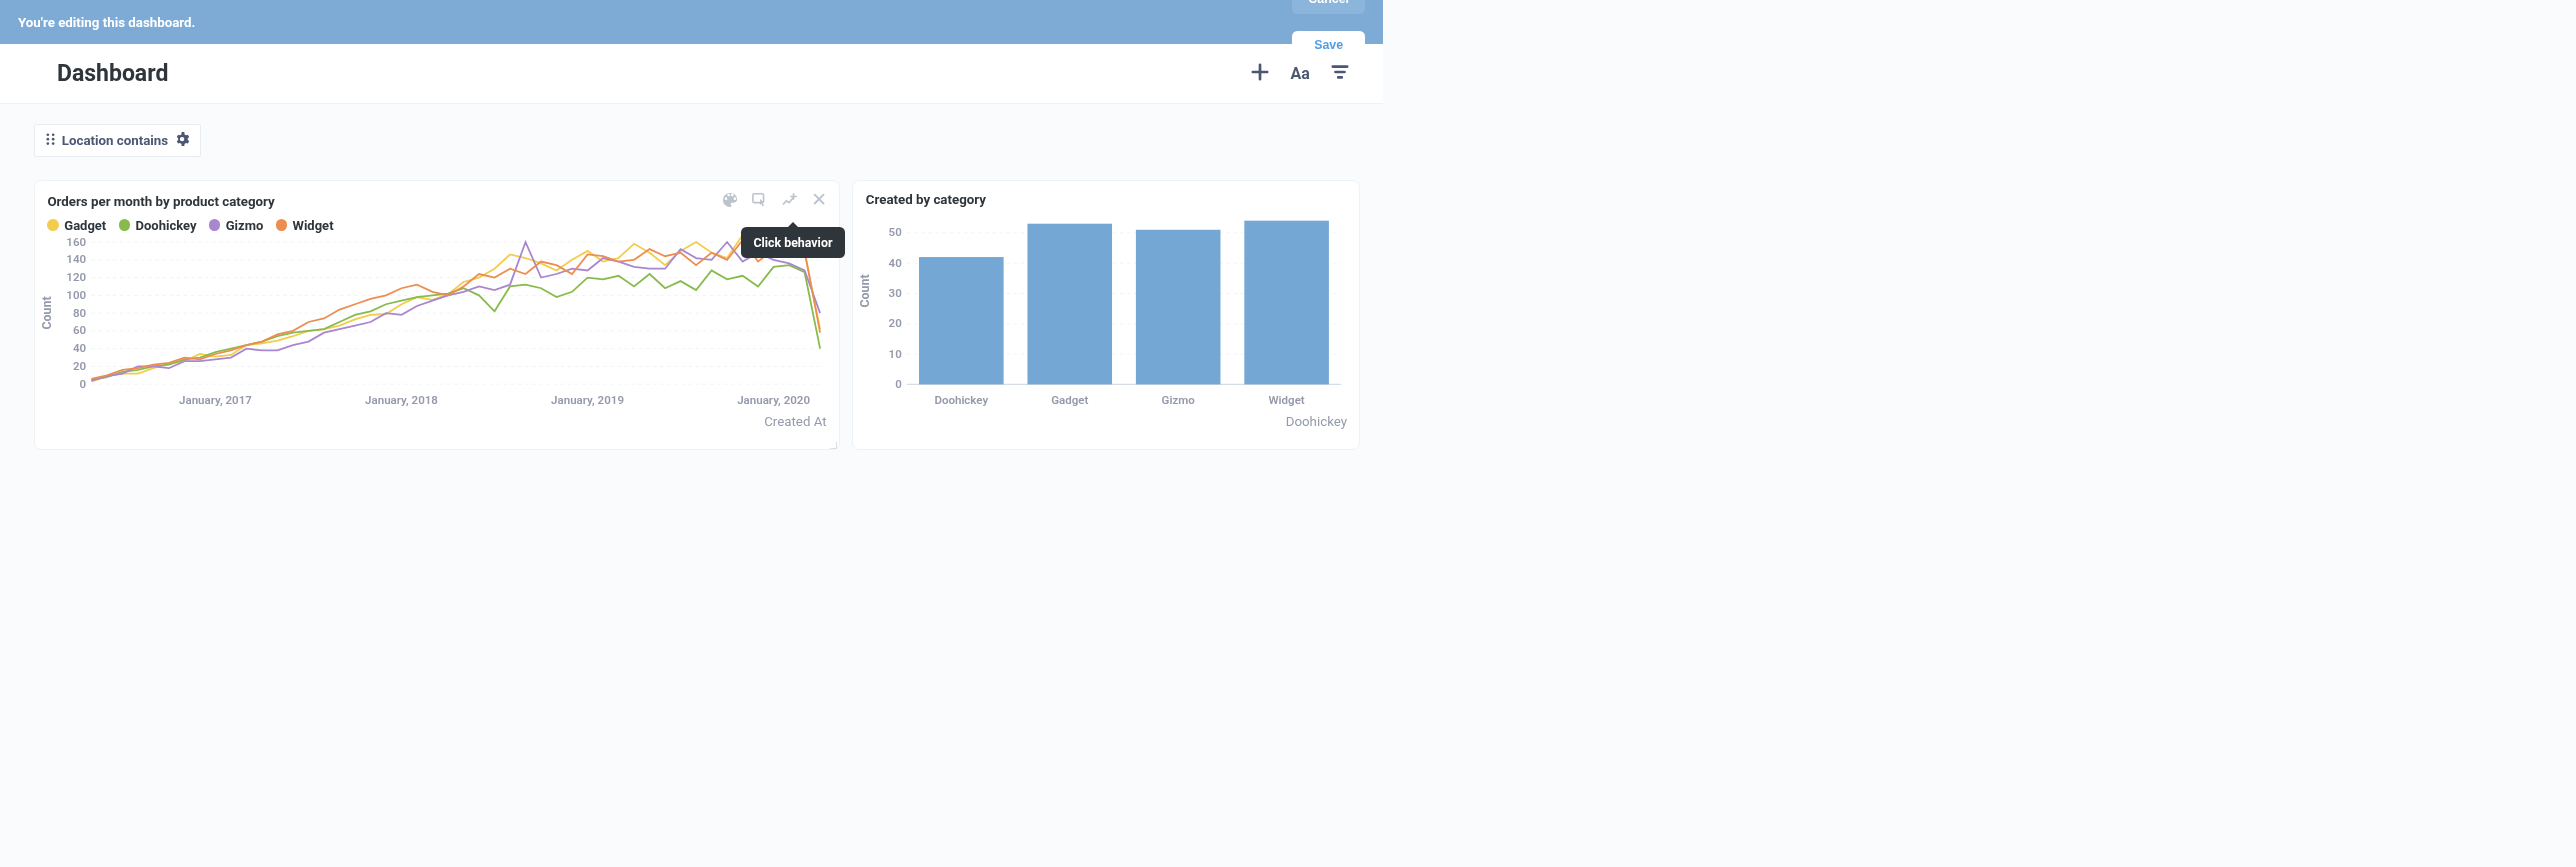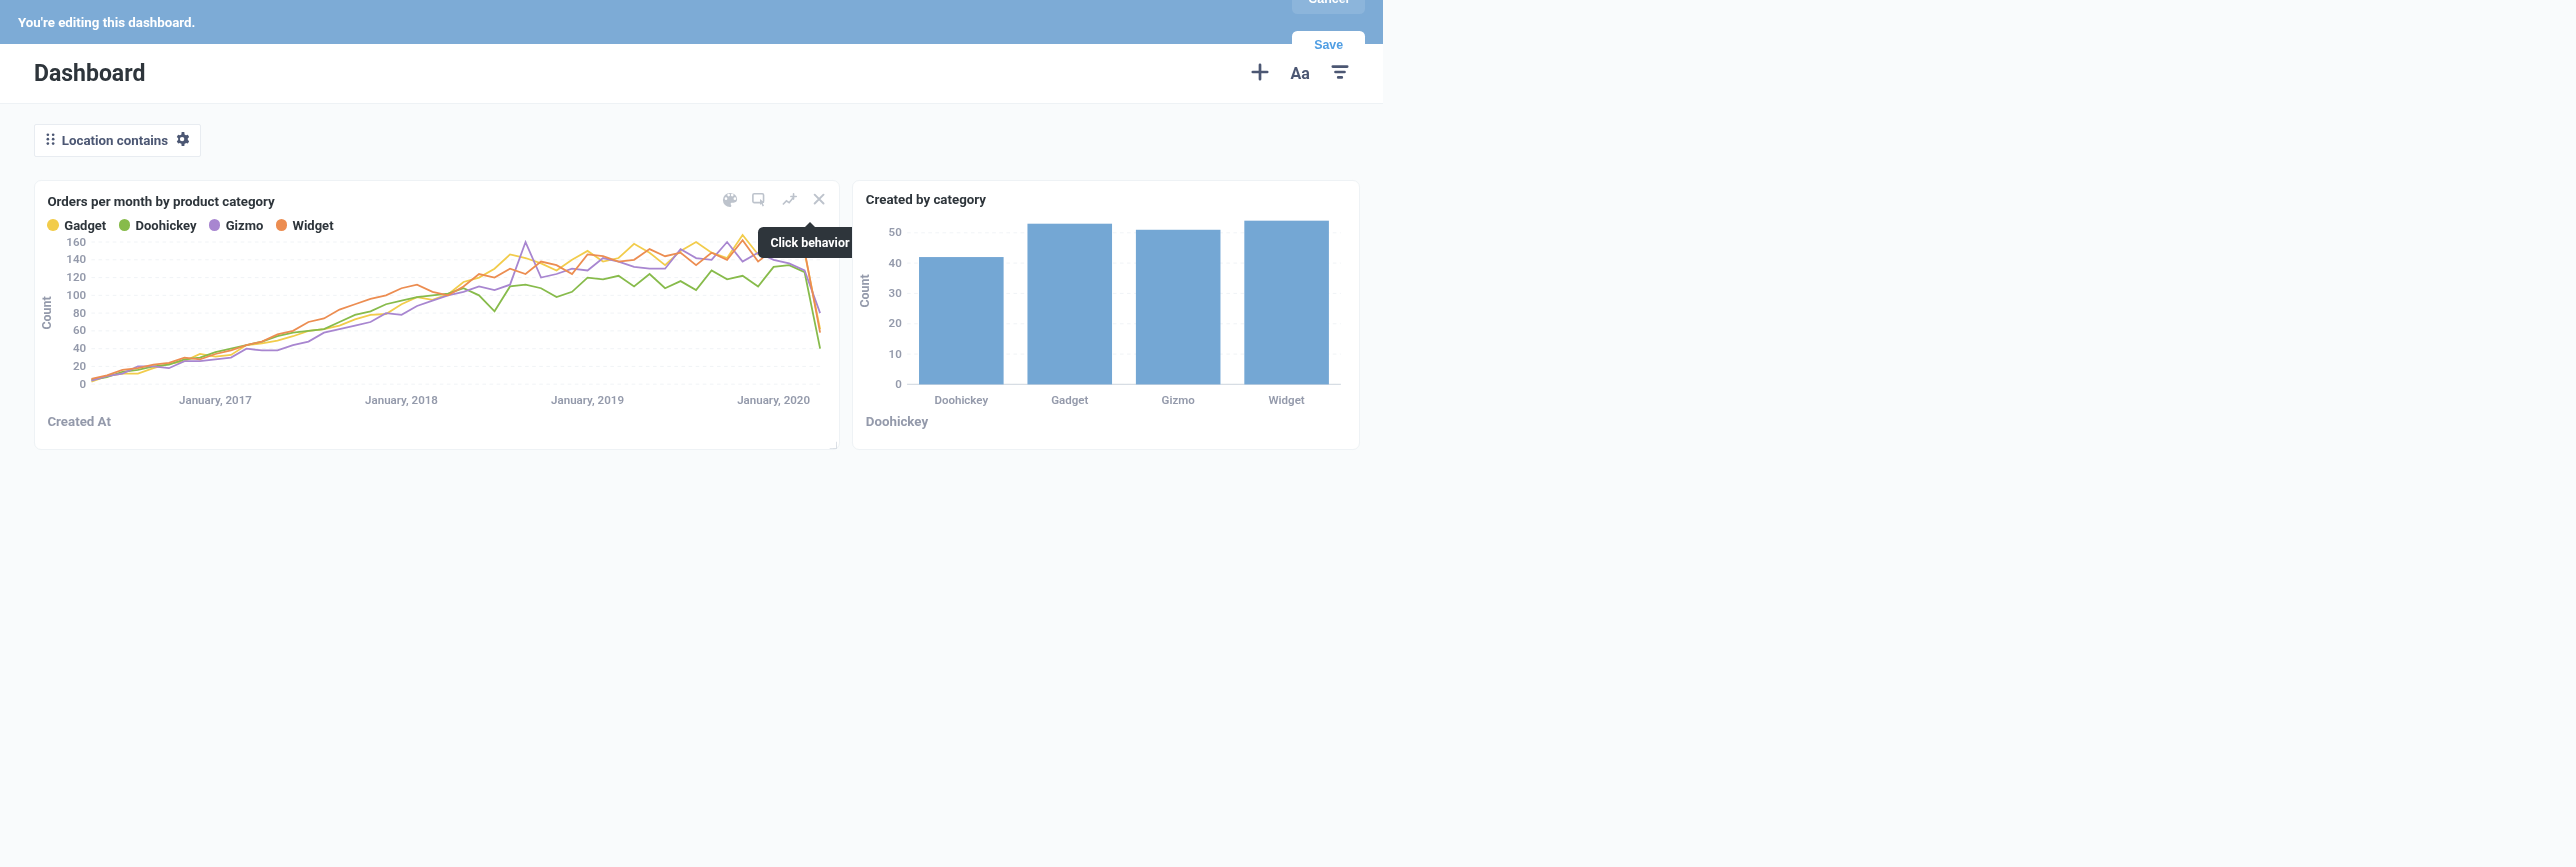--- a/index.html
+++ b/index.html
@@ -42,21 +42,21 @@
     margin-top: 8px;
   }
   .title-bar {
     background: #fff;
     border-bottom: 0.9px solid #eef2f5;
     padding: 16px 34px;
     display: flex;
     align-items: center;
     justify-content: space-between;
   }
-  .title-text { font-size: 23px; font-weight: 700; color: #2e353b; }
+  .title-text { font-size: 23px; font-weight: 700; color: #2e353b; margin-left: 23px; }
   .title-actions { display: flex; gap: 21.3px; align-items: center; color: #4c5773; }
   .title-actions .icon-btn { cursor: pointer; }
   .content-area { padding: 19.6px 34px; }
   .filter-chip {
     display: inline-flex;
     align-items: center;
     gap: 7.1px;
     background: #fff;
     border: 0.9px solid #e8ecf1;
     border-radius: 2px;
@@ -79,21 +79,21 @@
     display: flex;
     justify-content: space-between;
     align-items: center;
   }
   .card-title { font-weight: 700; font-size: 13.3px; color: #2e353b; }
   .card-tools { display: flex; gap: 14.2px; color: #bdc3cc; }
   .card-tools svg { cursor: pointer; }
   .legend { display: flex; gap: 12.4px; margin-top: 7.1px; font-weight: 700; font-size: 13px; color:#2e353b;}
   .legend-item { display: flex; align-items: center; gap: 5.3px; }
   .dot { width: 11.6px; height: 11.6px; border-radius: 50%; display:inline-block; }
-  .axis-label { text-align: left; font-weight: 700; color: #949aab; font-size: 13.3px; }
+  .axis-label { text-align: right; font-weight: 400; color: #949aab; font-size: 13.3px; }
   .y-axis-label {
     position: absolute;
     left: -1.8px;
     top: 50%;
     transform: rotate(-90deg) translateX(9px);
     transform-origin: left center;
     font-weight: 700;
     color: #949aab;
     font-size: 12.4px;
   }
@@ -252,21 +252,21 @@
             <text class="tick" x="608.2978723404256" y="192" text-anchor="middle">January, 2019</text>
             <text class="tick" x="817.6595744680851" y="192" text-anchor="middle">January, 2020</text>
             <path d="M50 167 L67.4468085106383 161 L84.8936170212766 158 L102.34042553191489 158 L119.7872340425532 152 L137.2340425531915 147 L154.68085106382978 144 L172.12765957446808 136 L189.5744680851064 139 L207.02127659574467 137 L224.46808510638297 126 L241.91489361702128 124 L259.36170212765956 121 L276.8085106382979 116 L294.25531914893617 110 L311.7021276595745 108 L329.1489361702128 104 L346.59574468085106 97 L364.04255319148933 92 L381.4893617021276 91 L398.93617021276594 80 L416.3829787234042 72 L433.82978723404256 75 L451.27659574468083 69 L468.7234042553191 55 L486.17021276595744 50 L503.6170212765958 40 L521.0638297872341 24 L538.5106382978723 28 L555.9574468085107 34 L573.404255319149 42 L590.8510638297872 30 L608.2978723404256 20 L625.7446808510639 32 L643.1914893617021 28 L660.6382978723404 12 L678.0851063829787 22 L695.531914893617 36 L712.9787234042552 20 L730.4255319148936 10 L747.8723404255319 22 L765.3191489361702 28 L782.7659574468084 2 L800.2127659574468 24 L817.6595744680851 16 L835.1063829787234 15 L852.5531914893617 22 L870 108 " fill="none" stroke="#f2cc4b" stroke-width="2"></path>
             <path d="M50 165 L67.4468085106383 162 L84.8936170212766 156 L102.34042553191489 154 L119.7872340425532 150 L137.2340425531915 148 L154.68085106382978 142 L172.12765957446808 140 L189.5744680851064 134 L207.02127659574467 130 L224.46808510638297 126 L241.91489361702128 122 L259.36170212765956 116 L276.8085106382979 112 L294.25531914893617 110 L311.7021276595745 108 L329.1489361702128 100 L346.59574468085106 92 L364.04255319148933 88 L381.4893617021276 80 L398.93617021276594 76 L416.3829787234042 72 L433.82978723404256 70 L451.27659574468083 68 L468.7234042553191 62 L486.17021276595744 70 L503.6170212765958 88 L521.0638297872341 60 L538.5106382978723 58 L555.9574468085107 62 L573.404255319149 72 L590.8510638297872 66 L608.2978723404256 50 L625.7446808510639 52 L643.1914893617021 48 L660.6382978723404 60 L678.0851063829787 46 L695.531914893617 62 L712.9787234042552 54 L730.4255319148936 64 L747.8723404255319 42 L765.3191489361702 52 L782.7659574468084 48 L800.2127659574468 60 L817.6595744680851 38 L835.1063829787234 36 L852.5531914893617 44 L870 130 " fill="none" stroke="#87bb4b" stroke-width="2"></path>
             <path d="M50 166 L67.4468085106383 161 L84.8936170212766 158 L102.34042553191489 150 L119.7872340425532 150 L137.2340425531915 152 L154.68085106382978 144 L172.12765957446808 144 L189.5744680851064 142 L207.02127659574467 140 L224.46808510638297 130 L241.91489361702128 132 L259.36170212765956 132 L276.8085106382979 126 L294.25531914893617 122 L311.7021276595745 112 L329.1489361702128 108 L346.59574468085106 104 L364.04255319148933 100 L381.4893617021276 90 L398.93617021276594 92 L416.3829787234042 82 L433.82978723404256 76 L451.27659574468083 70 L468.7234042553191 66 L486.17021276595744 60 L503.6170212765958 64 L521.0638297872341 58 L538.5106382978723 10 L555.9574468085107 50 L573.404255319149 46 L590.8510638297872 40 L608.2978723404256 42 L625.7446808510639 28 L643.1914893617021 32 L660.6382978723404 38 L678.0851063829787 40 L695.531914893617 40 L712.9787234042552 18 L730.4255319148936 28 L747.8723404255319 30 L765.3191489361702 10 L782.7659574468084 32 L800.2127659574468 22 L817.6595744680851 30 L835.1063829787234 34 L852.5531914893617 42 L870 90 " fill="none" stroke="#a886d0" stroke-width="2"></path>
             <path d="M50 164 L67.4468085106383 160 L84.8936170212766 154 L102.34042553191489 152 L119.7872340425532 148 L137.2340425531915 146 L154.68085106382978 140 L172.12765957446808 142 L189.5744680851064 136 L207.02127659574467 132 L224.46808510638297 126 L241.91489361702128 122 L259.36170212765956 114 L276.8085106382979 110 L294.25531914893617 100 L311.7021276595745 96 L329.1489361702128 86 L346.59574468085106 80 L364.04255319148933 74 L381.4893617021276 70 L398.93617021276594 62 L416.3829787234042 58 L433.82978723404256 66 L451.27659574468083 70 L468.7234042553191 60 L486.17021276595744 46 L503.6170212765958 50 L521.0638297872341 40 L538.5106382978723 46 L555.9574468085107 32 L573.404255319149 36 L590.8510638297872 46 L608.2978723404256 24 L625.7446808510639 26 L643.1914893617021 32 L660.6382978723404 30 L678.0851063829787 18 L695.531914893617 26 L712.9787234042552 22 L730.4255319148936 36 L747.8723404255319 22 L765.3191489361702 30 L782.7659574468084 8 L800.2127659574468 32 L817.6595744680851 18 L835.1063829787234 22 L852.5531914893617 20 L870 112 " fill="none" stroke="#ec8d51" stroke-width="2"></path>
           </svg>
         <div class="axis-label">Created At</div>
       </div>
 
-      <div class="tooltip" style="top:46px; left:723px;">
+      <div class="tooltip" style="top:46px; left:706px;">
         <span>Click behavior</span>
       </div>
 
       <div class="resize-handle">
         <svg width="10.7" height="10.7" viewBox="0 0 12 12">
             <path d="M11 3v8H3" fill="none" stroke="#d8dde4" stroke-width="1.5"></path>
             <path d="M11 7v4H7" fill="none" stroke="#d8dde4" stroke-width="1.5"></path>
           </svg>
       </div>
     </div>

